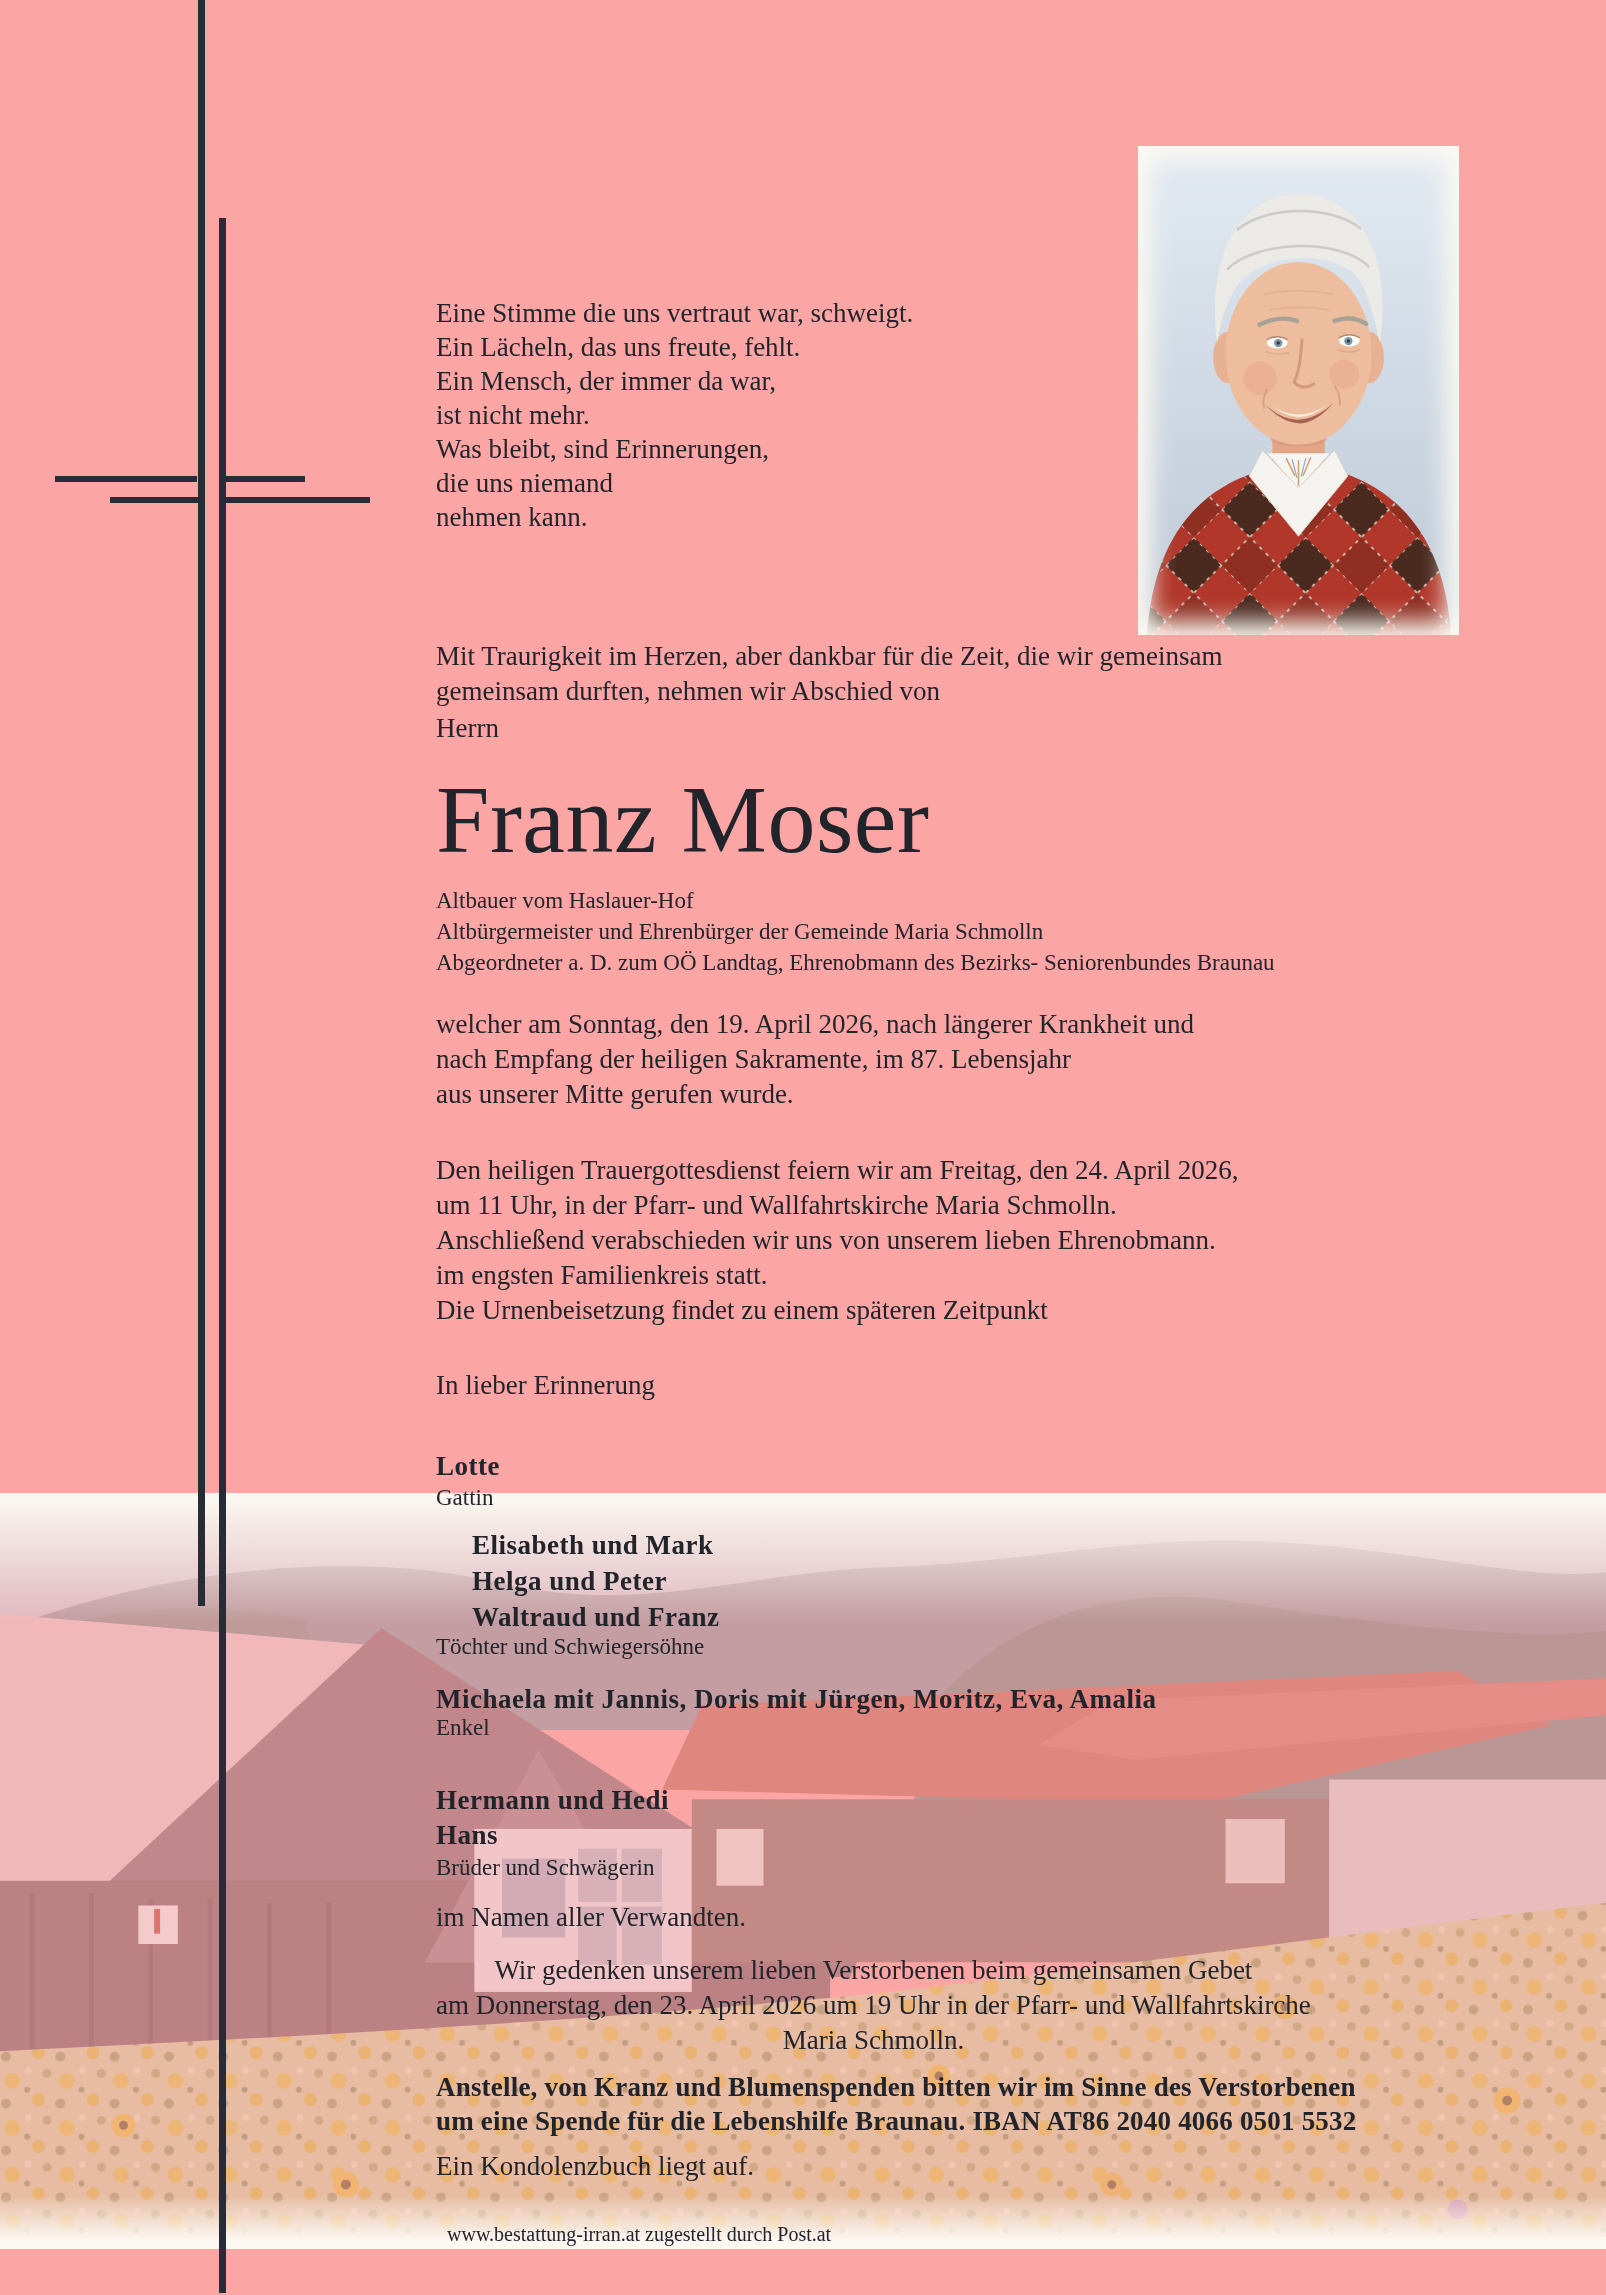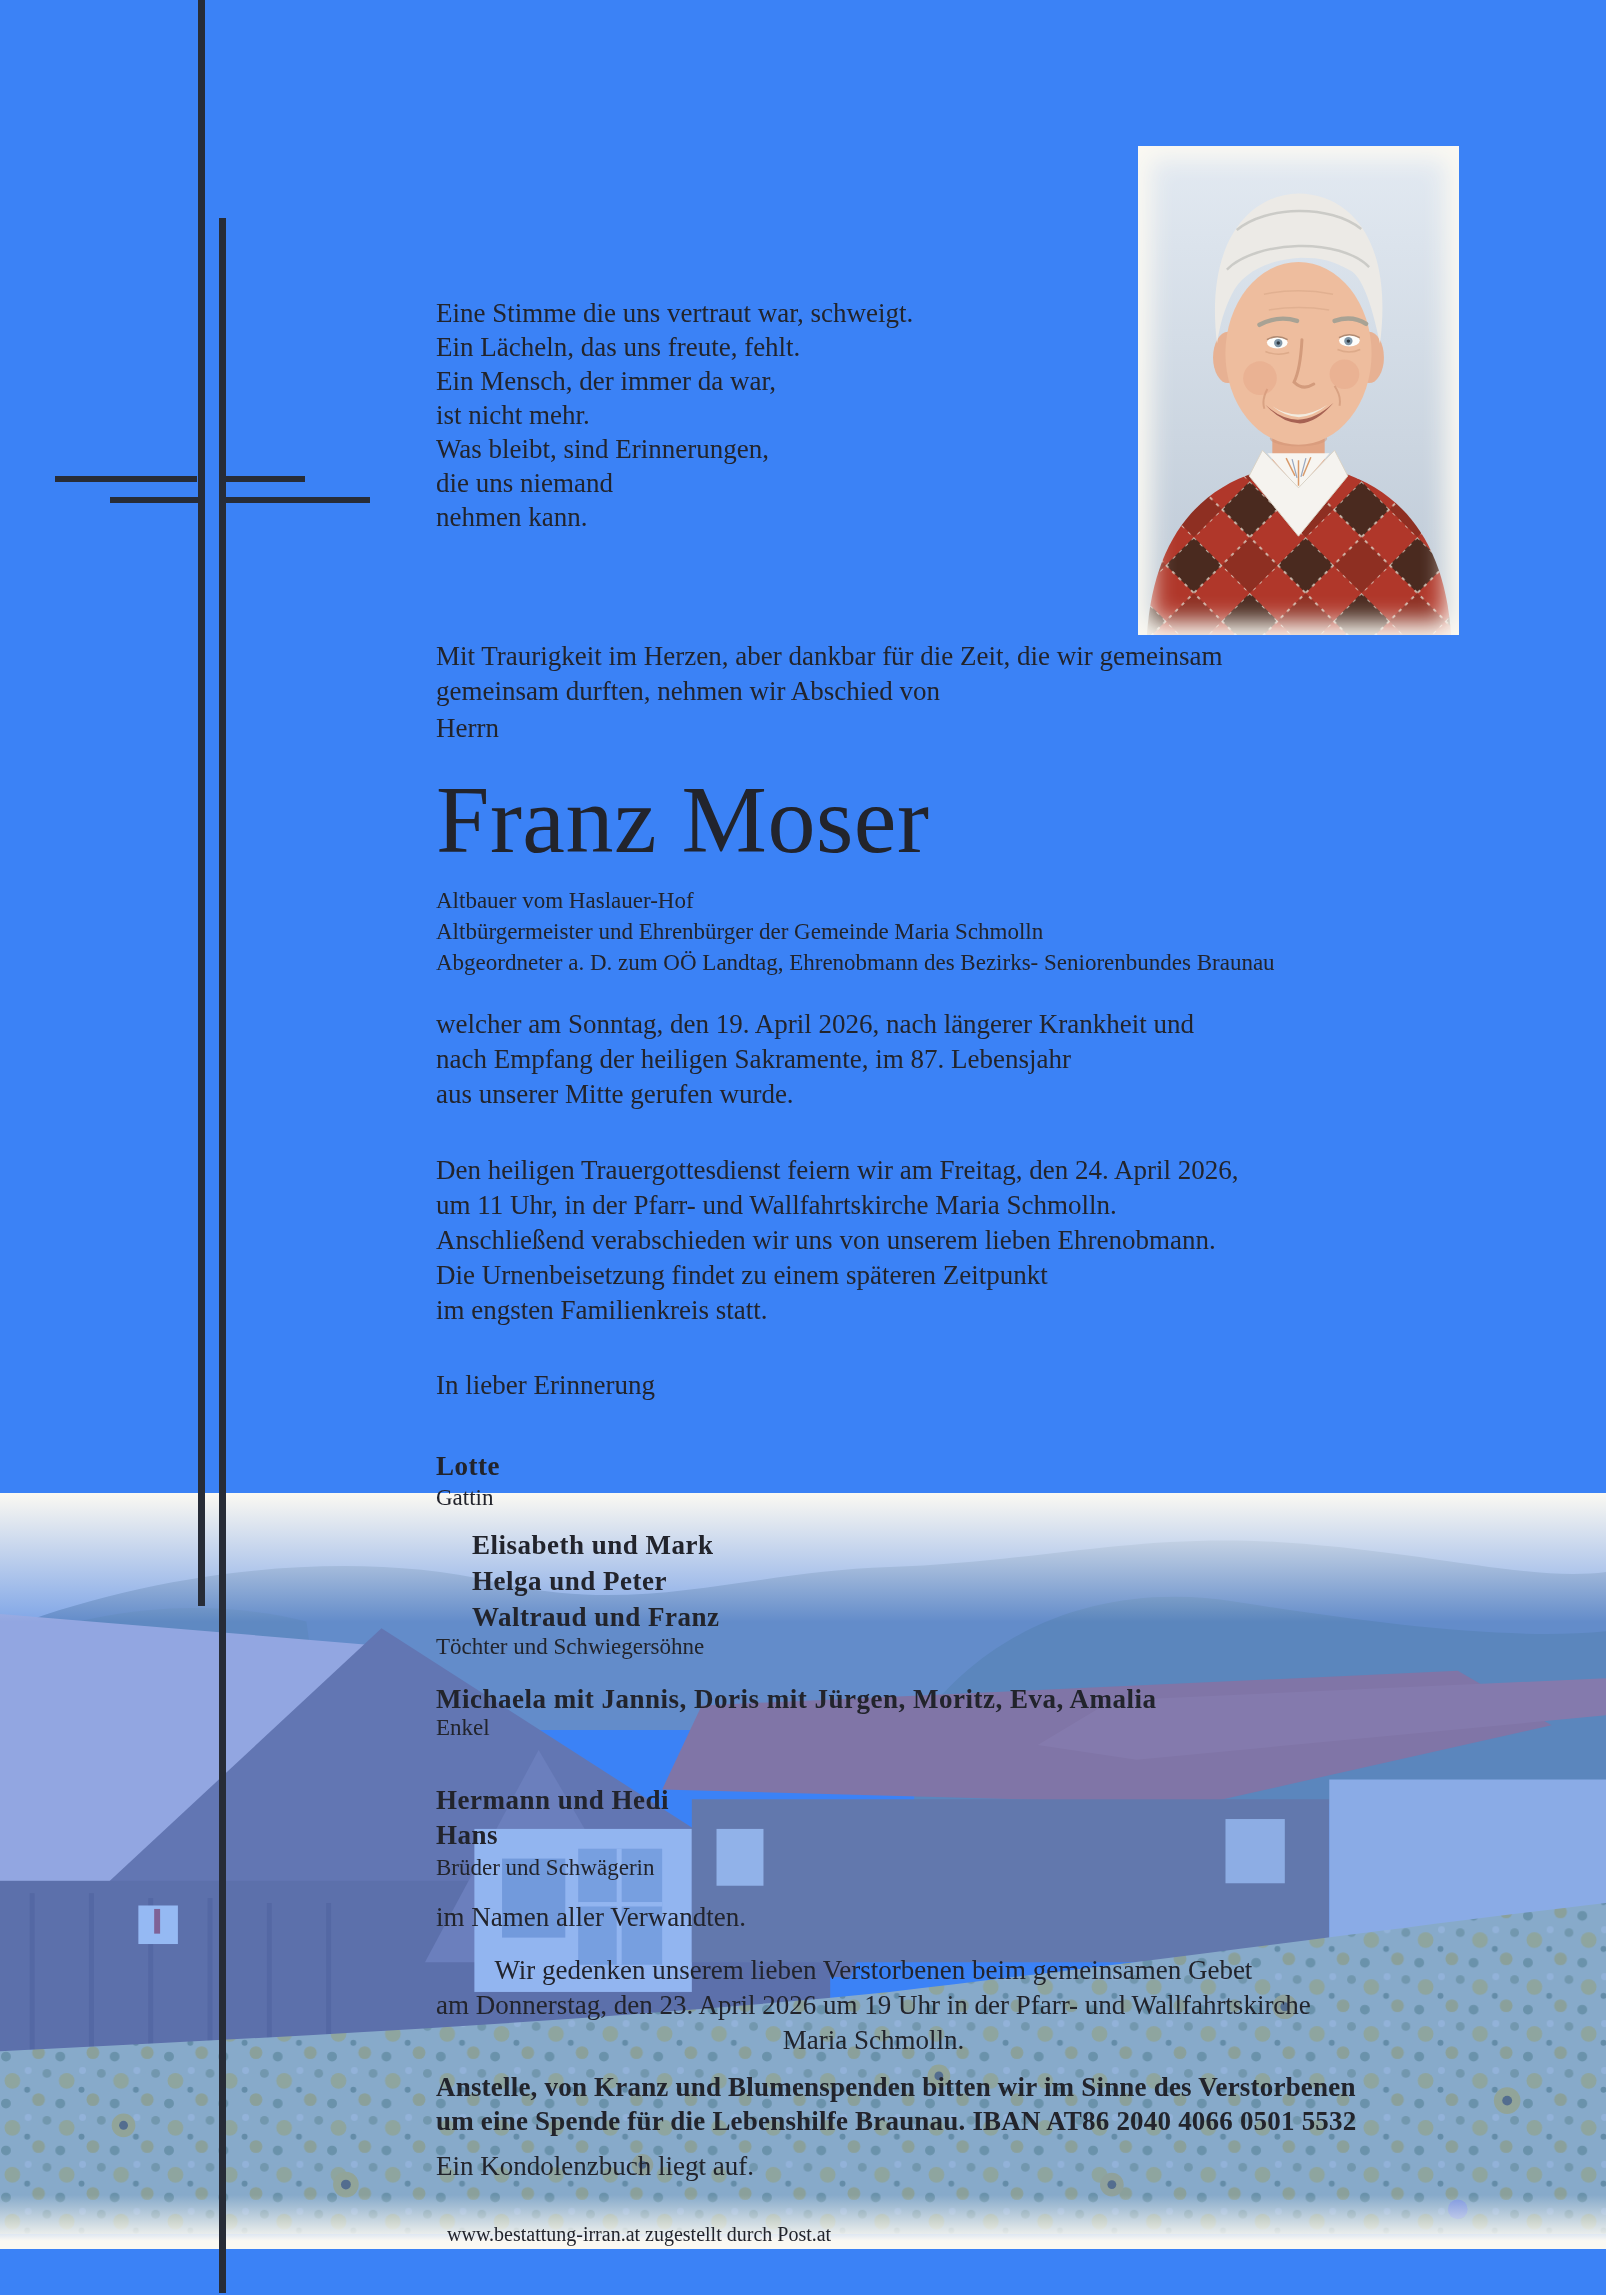--- a/index.html
+++ b/index.html
@@ -1,19 +1,19 @@
 <!DOCTYPE html>
 <html style="font-size:8px"><head>
 <meta charset="utf-8">
 <style>
   html,body{margin:0;padding:0;}
   .page{
     position:relative;
     width:1606px;height:2295px;
-    background:#3b82f6;
+    background:#fca5a5;
     font-family:"Liberation Serif", serif;
     color:#22242c;
     overflow:hidden;
   }
   
   .cross-part{position:absolute;background:#272c37;z-index:3;}
   .cx-v1{left:198px;top:0;width:7px;height:1606px;}
   .cx-v2{left:219px;top:218px;width:7px;height:2075px;}
   .cx-h1a{left:55px;top:476px;width:142px;height:6.4px;}
   .cx-h1b{left:226px;top:476px;width:79px;height:6.4px;}
@@ -230,22 +230,22 @@
   <div class="tb death">
     <div>welcher am Sonntag, den 19. April 2026, nach längerer Krankheit und</div>
     <div>nach Empfang der heiligen Sakramente, im 87. Lebensjahr</div>
     <div>aus unserer Mitte gerufen wurde.</div>
   </div>
 
   <div class="tb service">
     <div>Den heiligen Trauergottesdienst feiern wir am Freitag, den 24. April 2026,</div>
     <div>um 11 Uhr, in der Pfarr- und Wallfahrtskirche Maria Schmolln.</div>
     <div>Anschließend verabschieden wir uns von unserem lieben Ehrenobmann.</div>
+    <div>im engsten Familienkreis statt.</div>
     <div>Die Urnenbeisetzung findet zu einem späteren Zeitpunkt</div>
-    <div>im engsten Familienkreis statt.</div>
   </div>
 
   <div class="tb remember">In lieber Erinnerung</div>
 
   <div class="tb name-b g-lotte-n">Lotte</div>
   <div class="tb rel g-lotte-r">Gattin</div>
 
   <div class="tb name-b g-daughters">
     <div>Elisabeth und Mark</div>
     <div>Helga und Peter</div>

